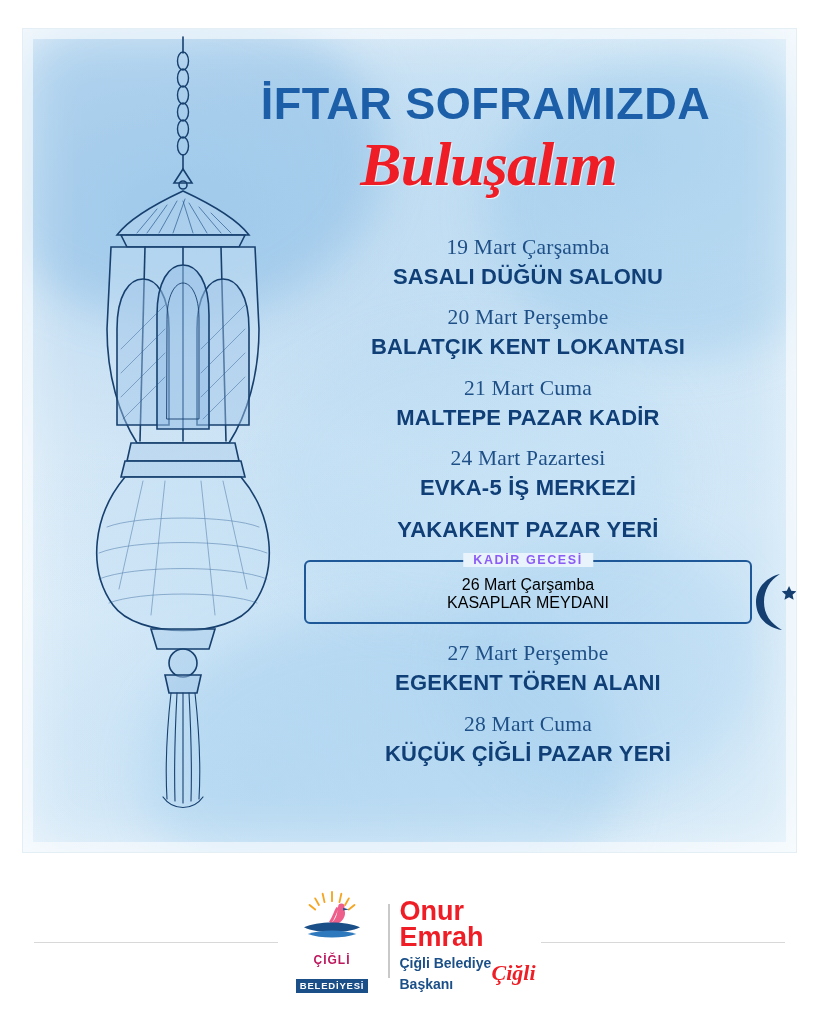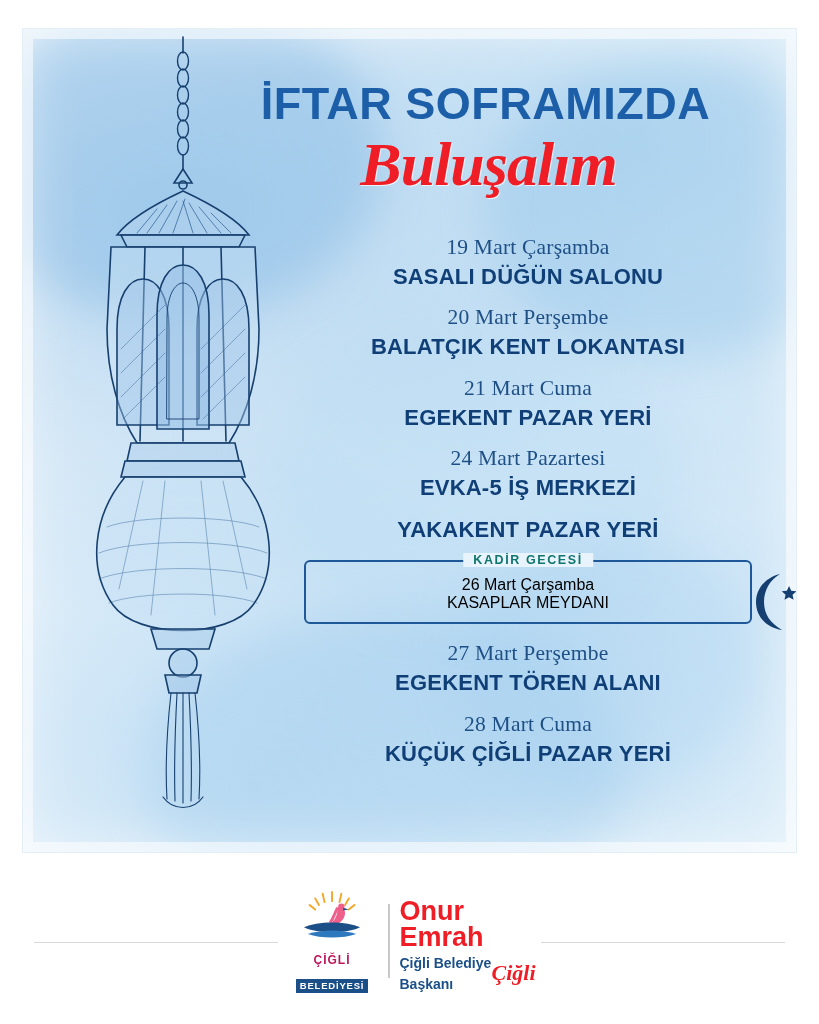--- a/index.html
+++ b/index.html
@@ -112,21 +112,21 @@
   .highlight .tag {
     position: absolute;
     top: -9px;
     left: 50%;
     transform: translateX(-50%);
     background: #e9f3fb;
     padding: 0 10px;
     font-size: 12.5px;
     font-weight: bold;
     letter-spacing: 1.6px;
-    color: #0f766e;
+    color: #8b5cf6;
     white-space: nowrap;
   }
   .moon-deco {
     position: absolute;
     right: -98px;
     top: 6px;
     width: 96px;
     height: 66px;
   }
 
@@ -290,21 +290,21 @@
     <div class="item">
       <div class="date">19 Mart Çarşamba</div>
       <div class="place">SASALI DÜĞÜN SALONU</div>
     </div>
     <div class="item">
       <div class="date">20 Mart Perşembe</div>
       <div class="place">BALATÇIK KENT LOKANTASI</div>
     </div>
     <div class="item">
       <div class="date">21 Mart Cuma</div>
-      <div class="place">EGEKENT PAZAR YERİ</div>
+      <div class="place">MALTEPE PAZAR KADİR</div>
     </div>
     <div class="item">
       <div class="date">24 Mart Pazartesi</div>
       <div class="place">EVKA-5 İŞ MERKEZİ</div>
     </div>
     <div class="item">
       <div class="place">YAKAKENT PAZAR YERİ</div>
     </div>
 
     <div class="highlight">

